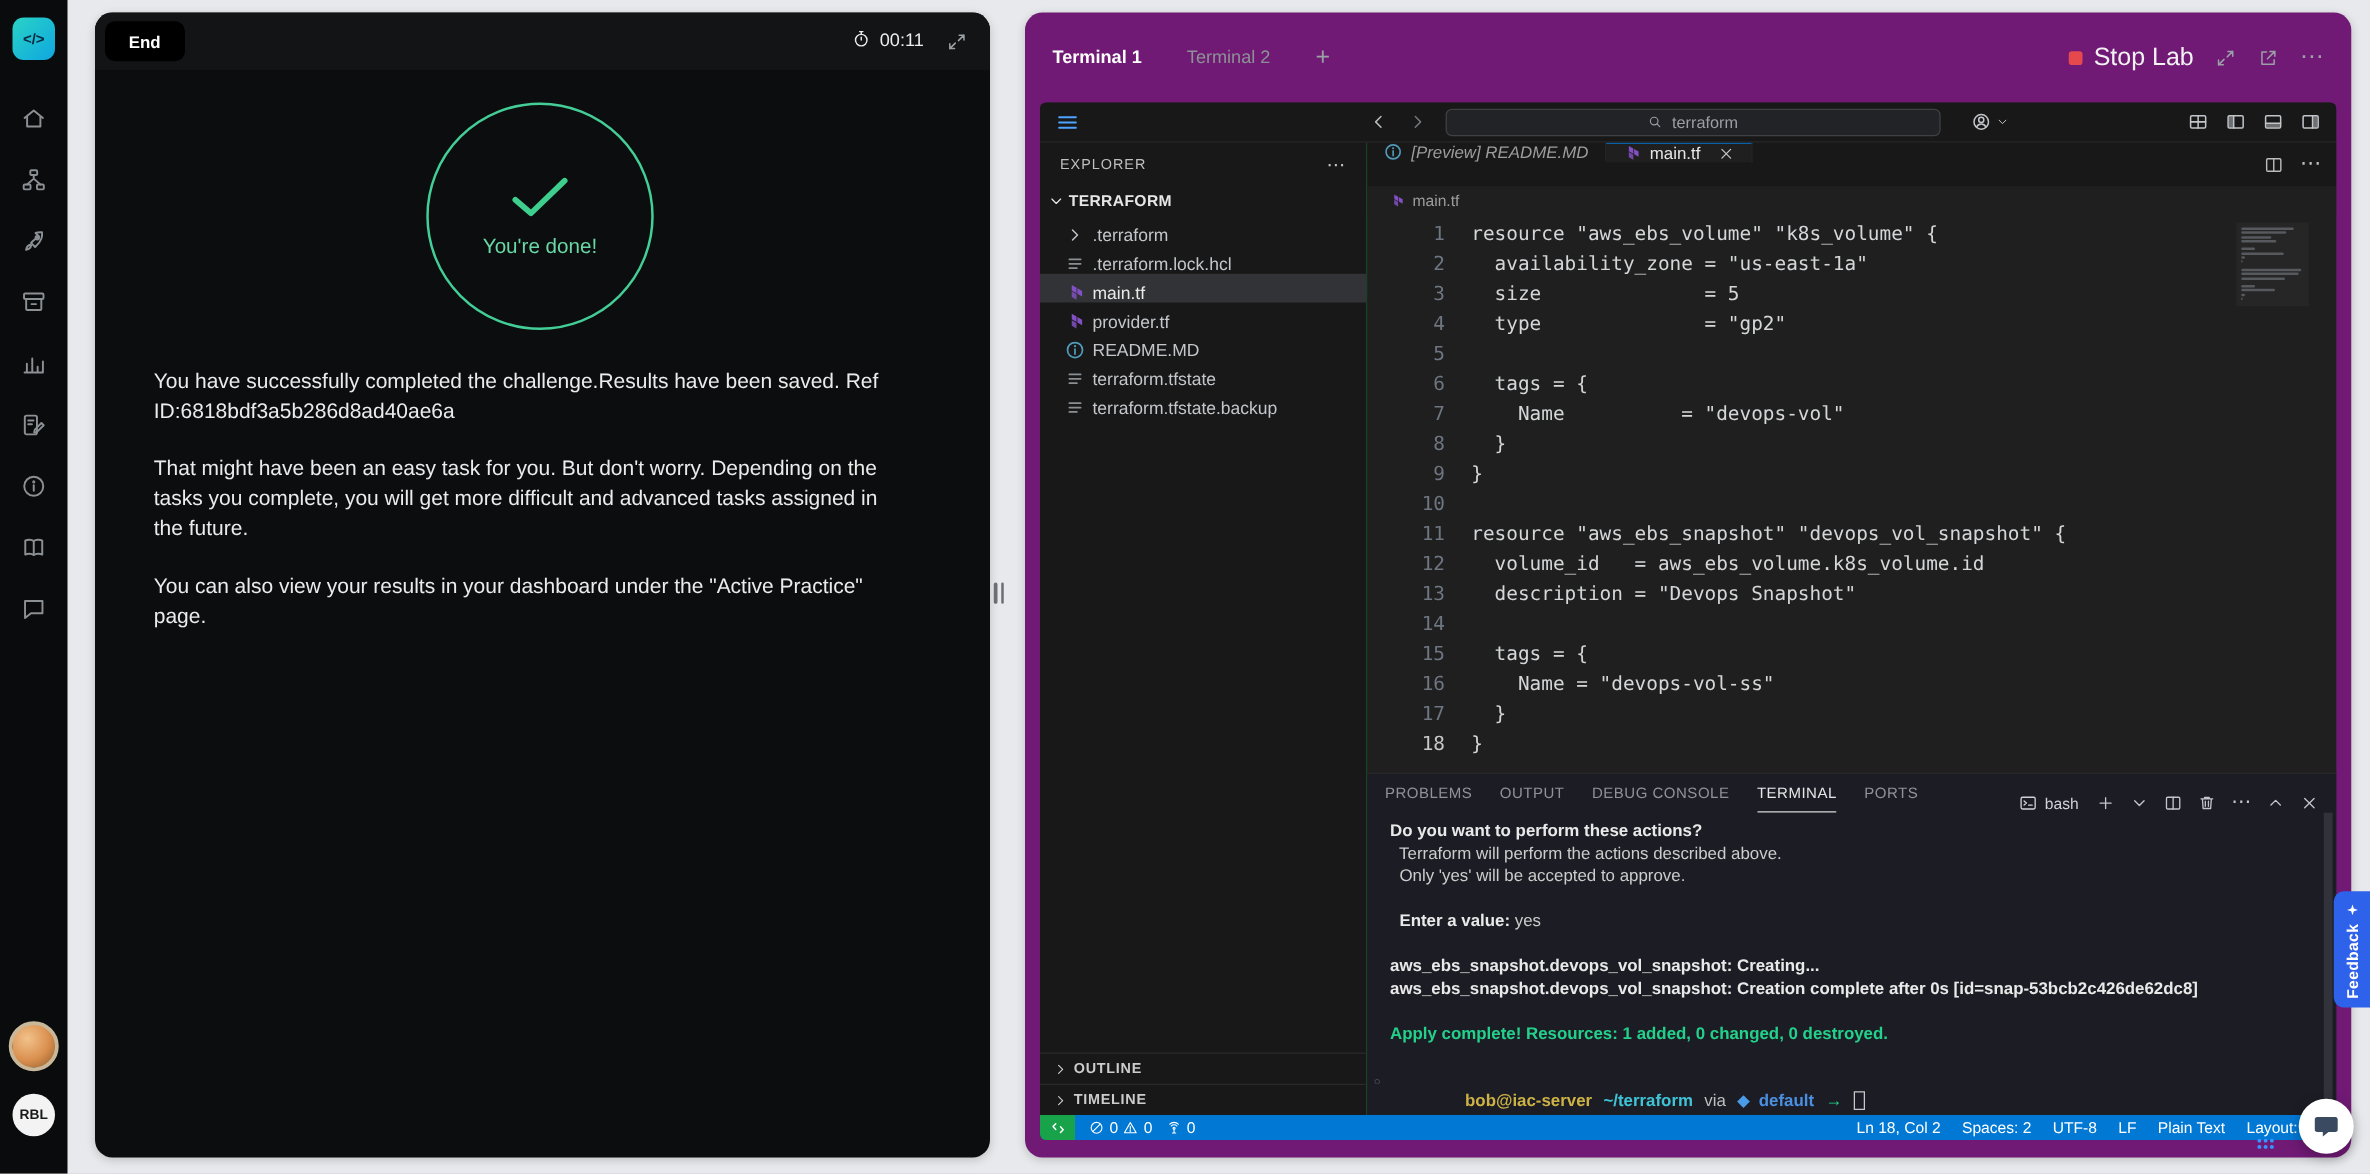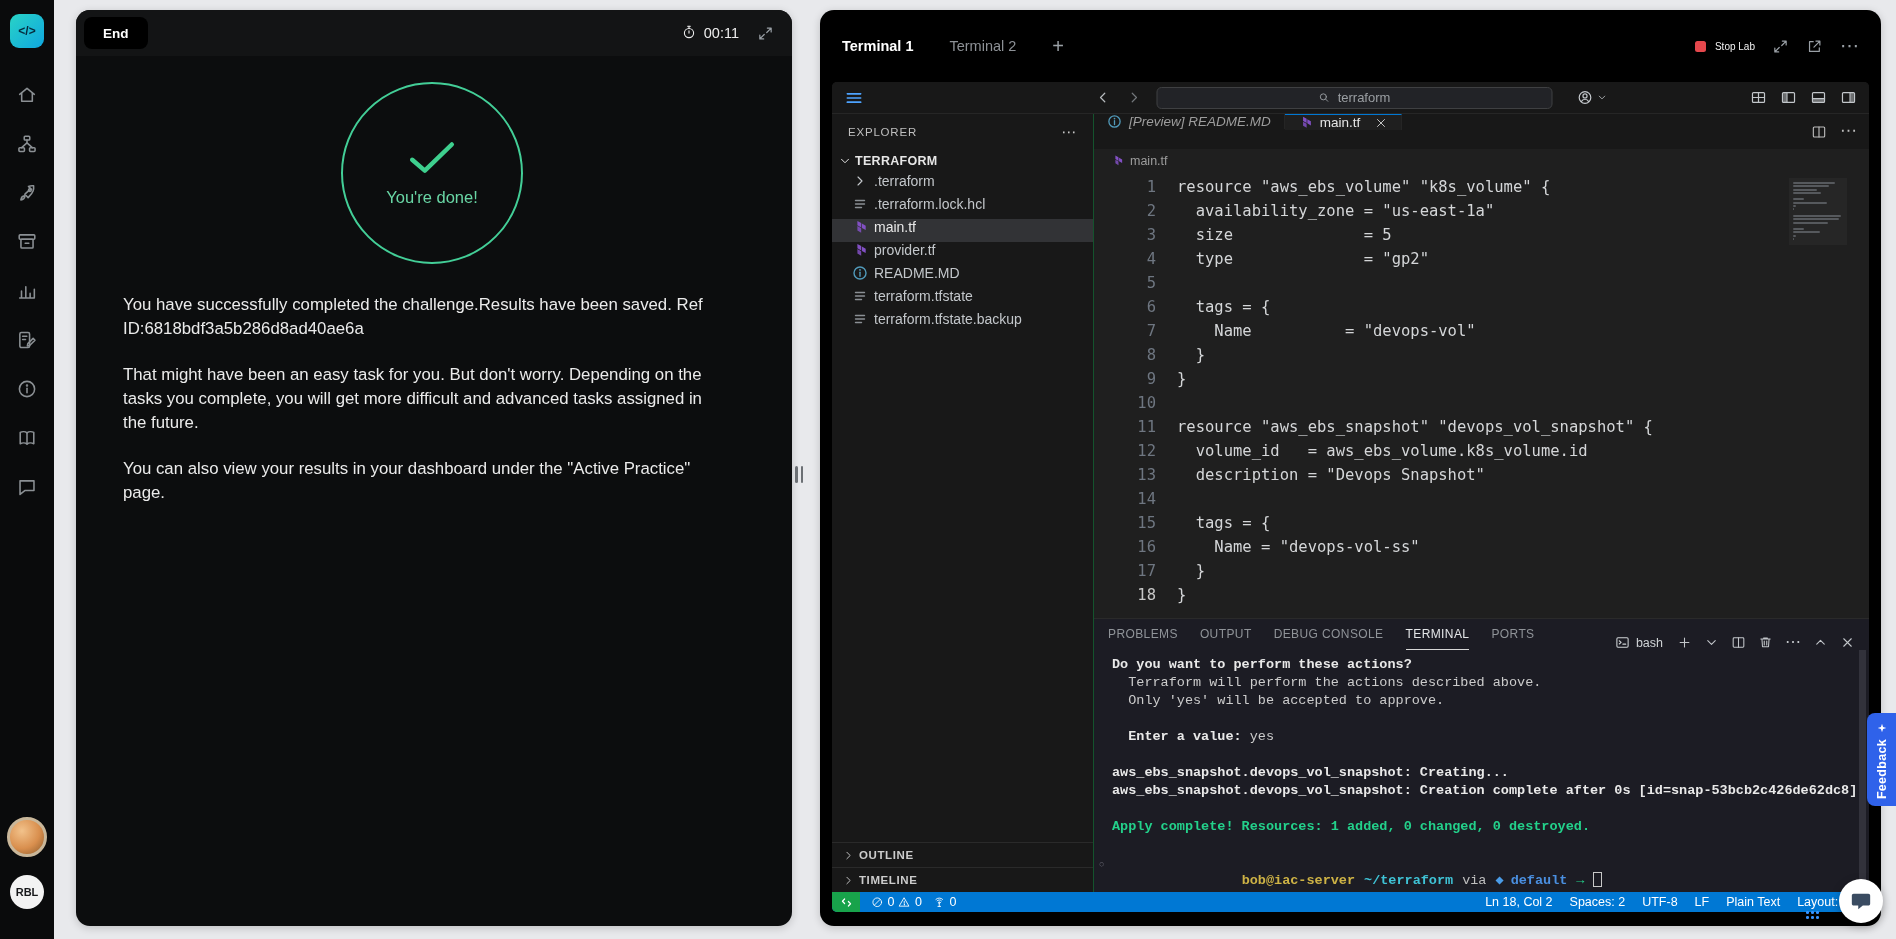--- a/index.html
+++ b/index.html
@@ -29,29 +29,29 @@
   .done-text{color:#69d6a5;font-size:16.5px}
   .congrats{margin-top:46px;color:#fff;font-size:19.5px;font-weight:700;letter-spacing:.3px}
   .lab-body p{margin-top:22px;color:#ebebeb;font-size:16.8px;line-height:24px;max-width:593px}
   .lab-body p:first-of-type{margin-top:29px}
 
   
   .resize-handle{position:absolute;left:795px;top:466px;display:flex;gap:3px}
   .resize-handle i{width:2.5px;height:17px;background:#6b6f74;border-radius:2px}
 
   
-  .term-panel{position:absolute;left:820px;top:10px;width:1061px;height:916px;background:#000000;border-radius:14px;overflow:hidden;display:flex;flex-direction:column;box-shadow:0 2px 8px rgba(0,0,0,.18)}
+  .term-panel{position:absolute;left:820px;top:10px;width:1061px;height:916px;background:#701a75;border-radius:14px;overflow:hidden;display:flex;flex-direction:column;box-shadow:0 2px 8px rgba(0,0,0,.18)}
   .term-header{height:72px;flex:0 0 auto;display:flex;align-items:center;padding:0 22px}
   .term-tab{font-size:14.5px;color:#8d9196;margin-right:36px;cursor:pointer}
   .term-tab.active{color:#fff;font-weight:700}
   .term-plus{color:#9aa0a6;font-size:20px;margin-left:0;cursor:pointer}
   .term-right{margin-left:auto;display:flex;align-items:center;gap:17px}
   .stop-group{display:flex;align-items:center;gap:9px;cursor:pointer}
   .stop-dot{width:11px;height:11px;background:var(--stop-red,#e5484d);border-radius:2.5px}
-  .stop-label{color:#f2f2f2;font-size:10px}
+  .stop-label{color:#f2f2f2;font-size:20px}
   .hdr-ico{width:17px;height:17px;color:#9aa0a6;cursor:pointer;display:flex}
   .hdr-ico svg{width:100%;height:100%}
   .hdr-ico.txt-ic{font-size:19px;line-height:15px;width:auto}
 
   
   .vscode{flex:1;margin:0 12px 14px;display:flex;flex-direction:column;background:#1f1f1f;border-radius:5px;min-height:0;overflow:hidden}
   .titlebar{height:32px;flex:0 0 auto;background:#181818;border-bottom:1px solid #262626;position:relative}
   .tb-menu{position:absolute;left:12px;top:6px;width:20px;height:20px;color:#4da3ff;cursor:pointer}
   .tb-menu svg{width:100%;height:100%}
   .tb-center{position:absolute;left:50%;top:0;height:100%;transform:translateX(-50%);display:flex;align-items:center;gap:14px}
@@ -69,21 +69,21 @@
   .tb-right .ic{width:17px;height:17px;display:flex;cursor:pointer}
   .tb-right .ic svg{width:100%;height:100%}
 
   .vs-main{flex:1;display:flex;min-height:0}
   .explorer{width:262px;flex:0 0 auto;background:#181818;border-right:1px solid #14532d;display:flex;flex-direction:column}
   .exp-header{height:35px;display:flex;align-items:center;padding:0 16px;color:#bfbfbf;font-size:11.5px;letter-spacing:.8px}
   .exp-header .dots{margin-left:auto;font-size:15px;color:#c5c5c5;cursor:pointer}
   .exp-root{height:24px;display:flex;align-items:center;gap:3px;padding-left:6px;color:#e6e6e6;font-size:12.5px;font-weight:700;letter-spacing:.3px;cursor:pointer}
   .exp-root .chev{width:14px;height:14px;display:flex}
   .exp-root .chev svg{width:100%;height:100%}
-  .file-row{height:23px;display:flex;align-items:flex-start;gap:6px;padding-left:20px;color:#c3c7cb;font-size:14px;cursor:pointer}
+  .file-row{height:23px;display:flex;align-items:flex-end;gap:6px;padding-left:20px;color:#c3c7cb;font-size:14px;cursor:pointer}
   .file-row.selected{background:#323336;color:#e9e9e9}
   .file-ico{width:16px;height:16px;flex:0 0 auto;display:flex}
   .file-ico svg{width:100%;height:100%}
   .exp-bottom{margin-top:auto}
   .exp-section{height:25px;border-top:1px solid #2a2a2a;display:flex;align-items:center;gap:4px;padding-left:10px;color:#cccccc;font-size:11.5px;font-weight:700;letter-spacing:.6px;cursor:pointer}
   .exp-section .chev{width:13px;height:13px;display:flex}
   .exp-section .chev svg{width:100%;height:100%}
 
   .editor-col{flex:1;display:flex;flex-direction:column;min-width:0;background:#1f1f1f}
   .tabbar{height:35px;flex:0 0 auto;background:#181818;display:flex;align-items: stretch}
@@ -117,21 +117,21 @@
   .p-tab{font-size:12px;letter-spacing:.4px;color:#8f9398;margin-right:22px;height:100%;display:flex;align-items:center;border-bottom:1px solid transparent;cursor:pointer}
   .p-tab.active{color:#e4e6e8;border-bottom-color:#d7d7d7}
   .panel-actions{margin-left:auto;display:flex;align-items:center;gap:12px;color:#c2c6ca}
   .bash-chip{display:flex;align-items:center;gap:6px;color:#cfd3d6;font-size:12.5px;margin-right:2px;cursor:pointer}
   .bash-chip .ic{width:15px;height:15px;display:flex}
   .bash-chip .ic svg{width:100%;height:100%}
   .pa-ico{width:15px;height:15px;display:flex;cursor:pointer}
   .pa-ico svg{width:100%;height:100%}
   .pa-ico.txt-ic{font-size:16px;line-height:13px;width:auto}
 
-  .terminal{flex:1;position:relative;padding:6px 0 0 18px;font-family:Liberation Mono, monospace;font-size:13.5px;line-height:18px;color:#cccccc;overflow:hidden;cursor:text}
+  .terminal{flex:1;position:relative;padding:6px 0 0 18px;font-family:Liberation Sans, sans-serif;font-size:13.5px;line-height:18px;color:#cccccc;overflow:hidden;cursor:text}
   .t-line{white-space:pre;height:18px}
   .t-line .b{font-weight:700;color:#e9e9e9}
   .t-line .g{font-weight:700;color:var(--success-green,#23d18b)}
   .term-vsb{position:absolute;right:3px;top:0;width:7px;height:100%;background:#45454f;opacity:.55}
   .prompt{position:relative}
   .cmd-dot{position:absolute;left:-13px;top:2px;font-size:9px;color:#676772}
   .p-user{color:#cdb245;font-weight:700;margin-right:9px}
   .p-dir{color:#3fc3d6;font-weight:700;margin-right:9px}
   .p-via{color:#bfbfbf;margin-right:9px}
   .p-ico{color:#4a9ce8;margin-right:7px}

